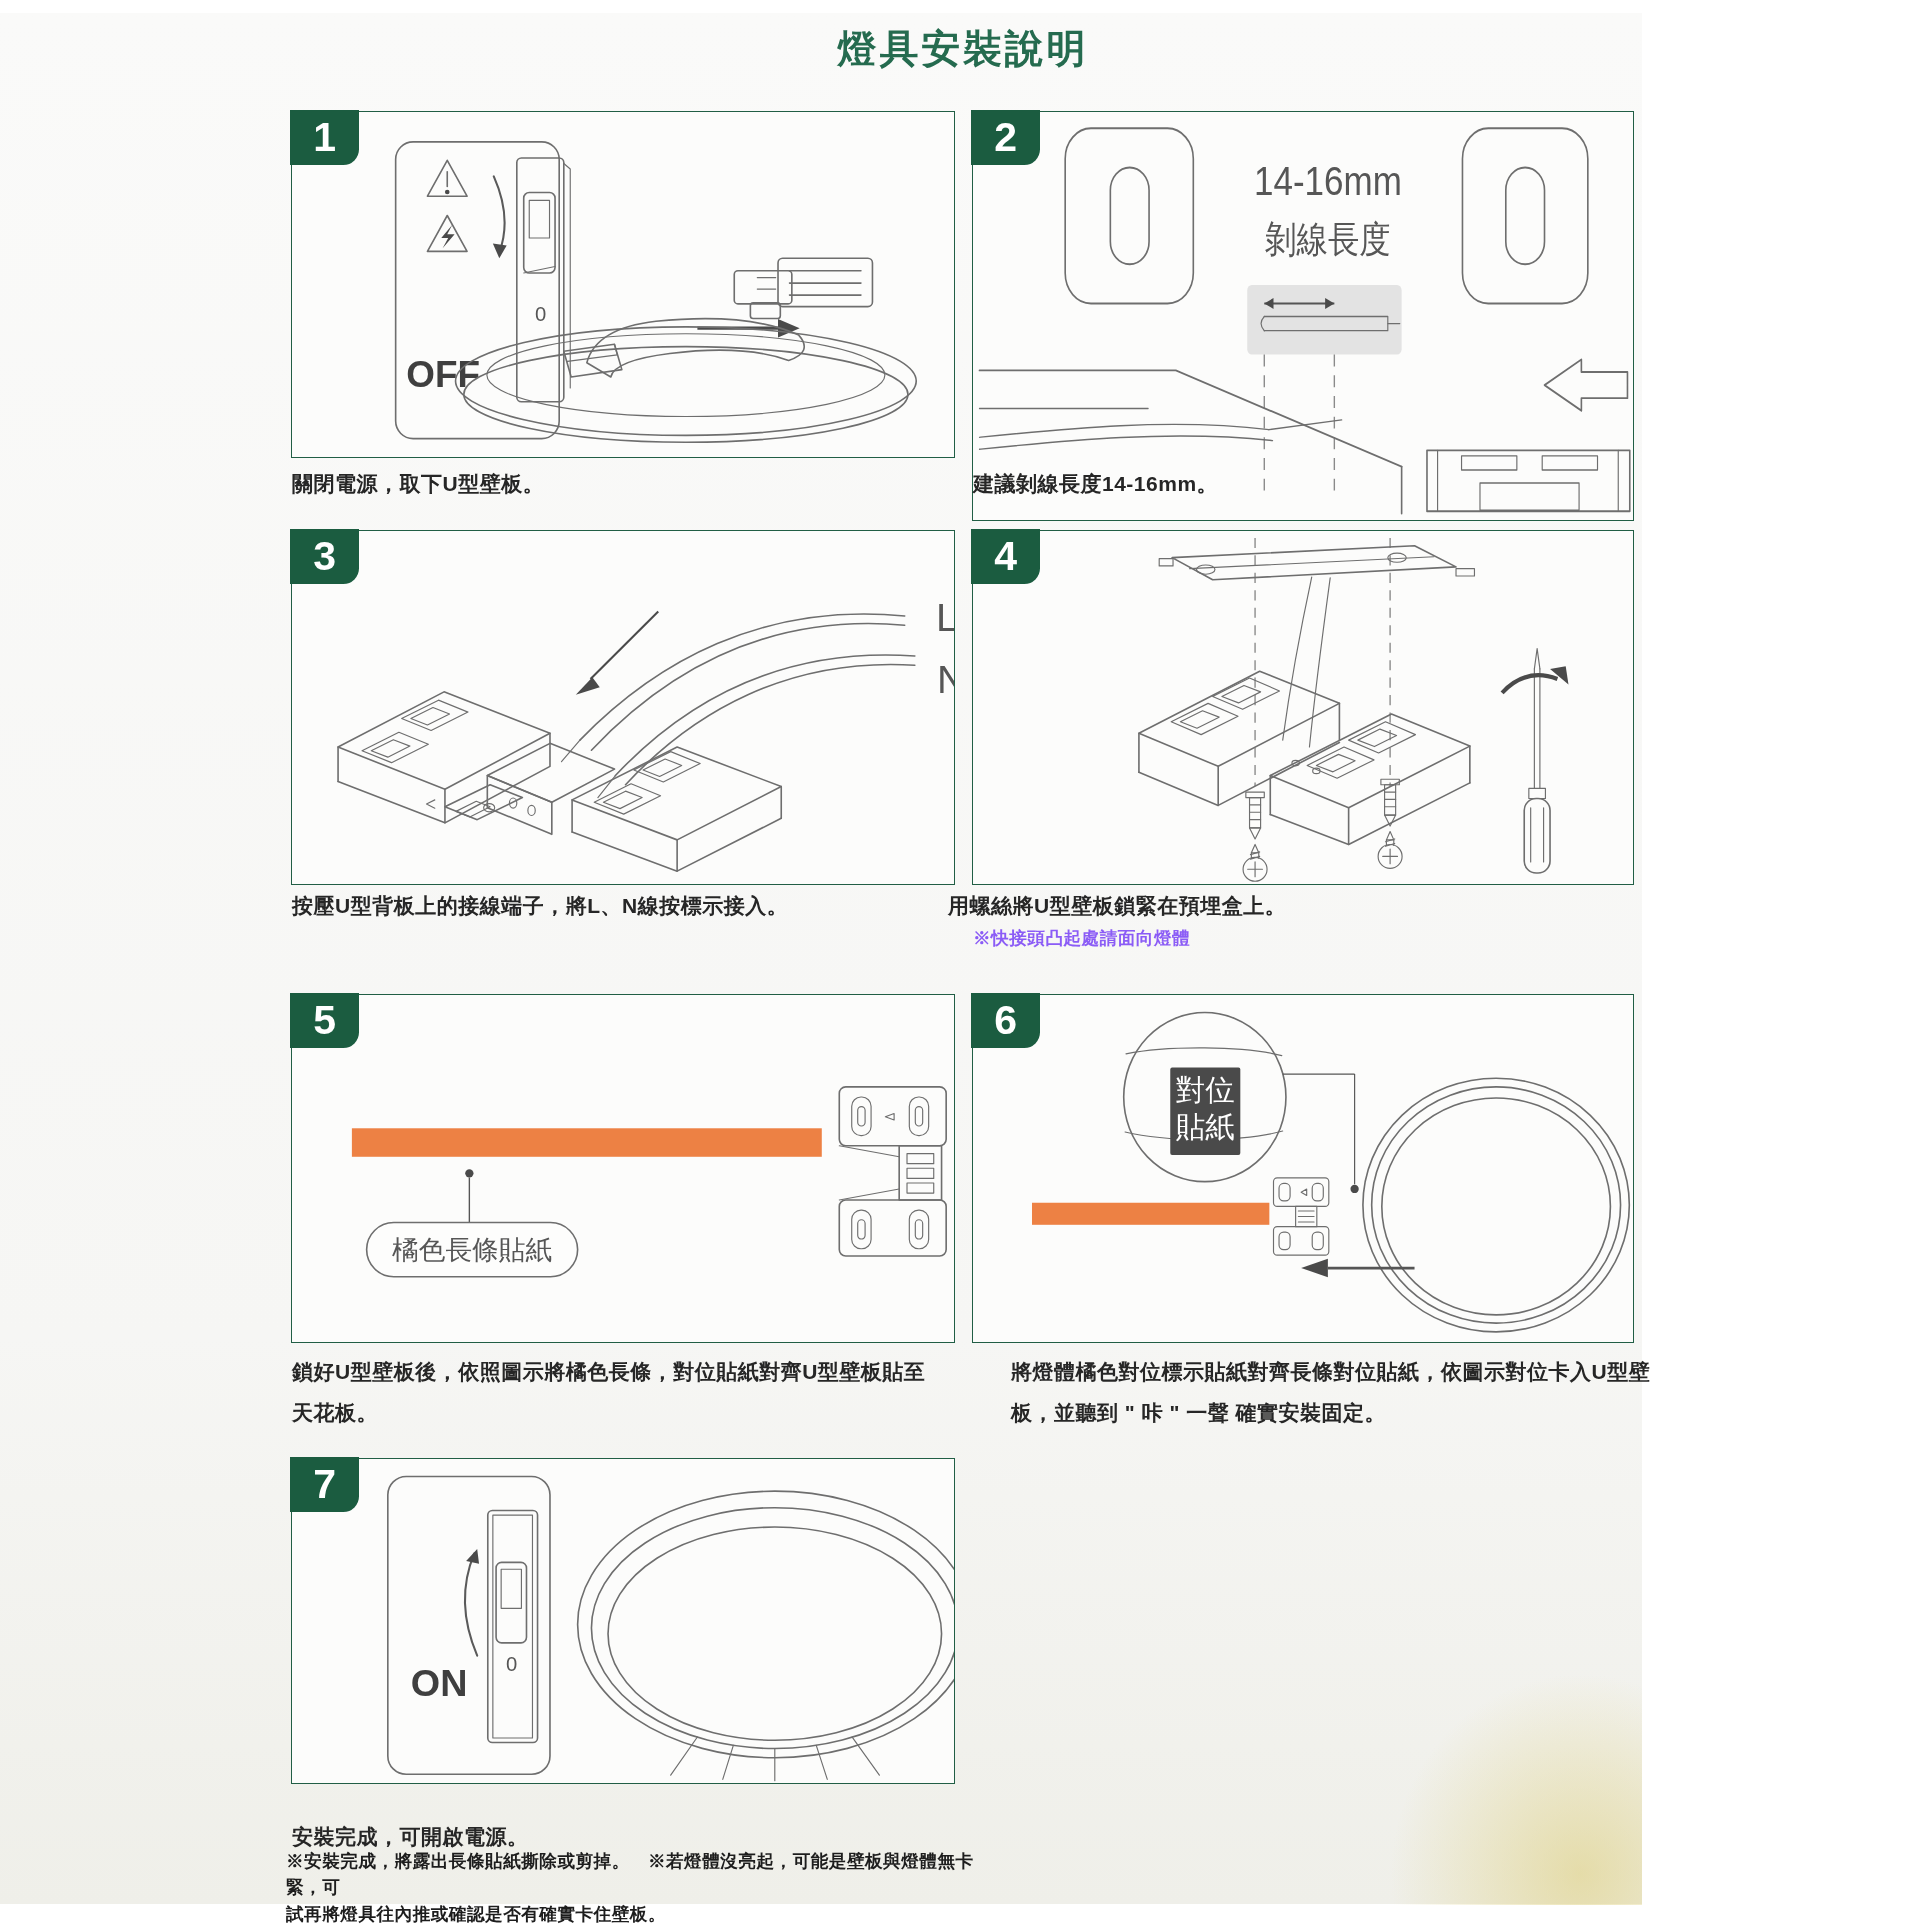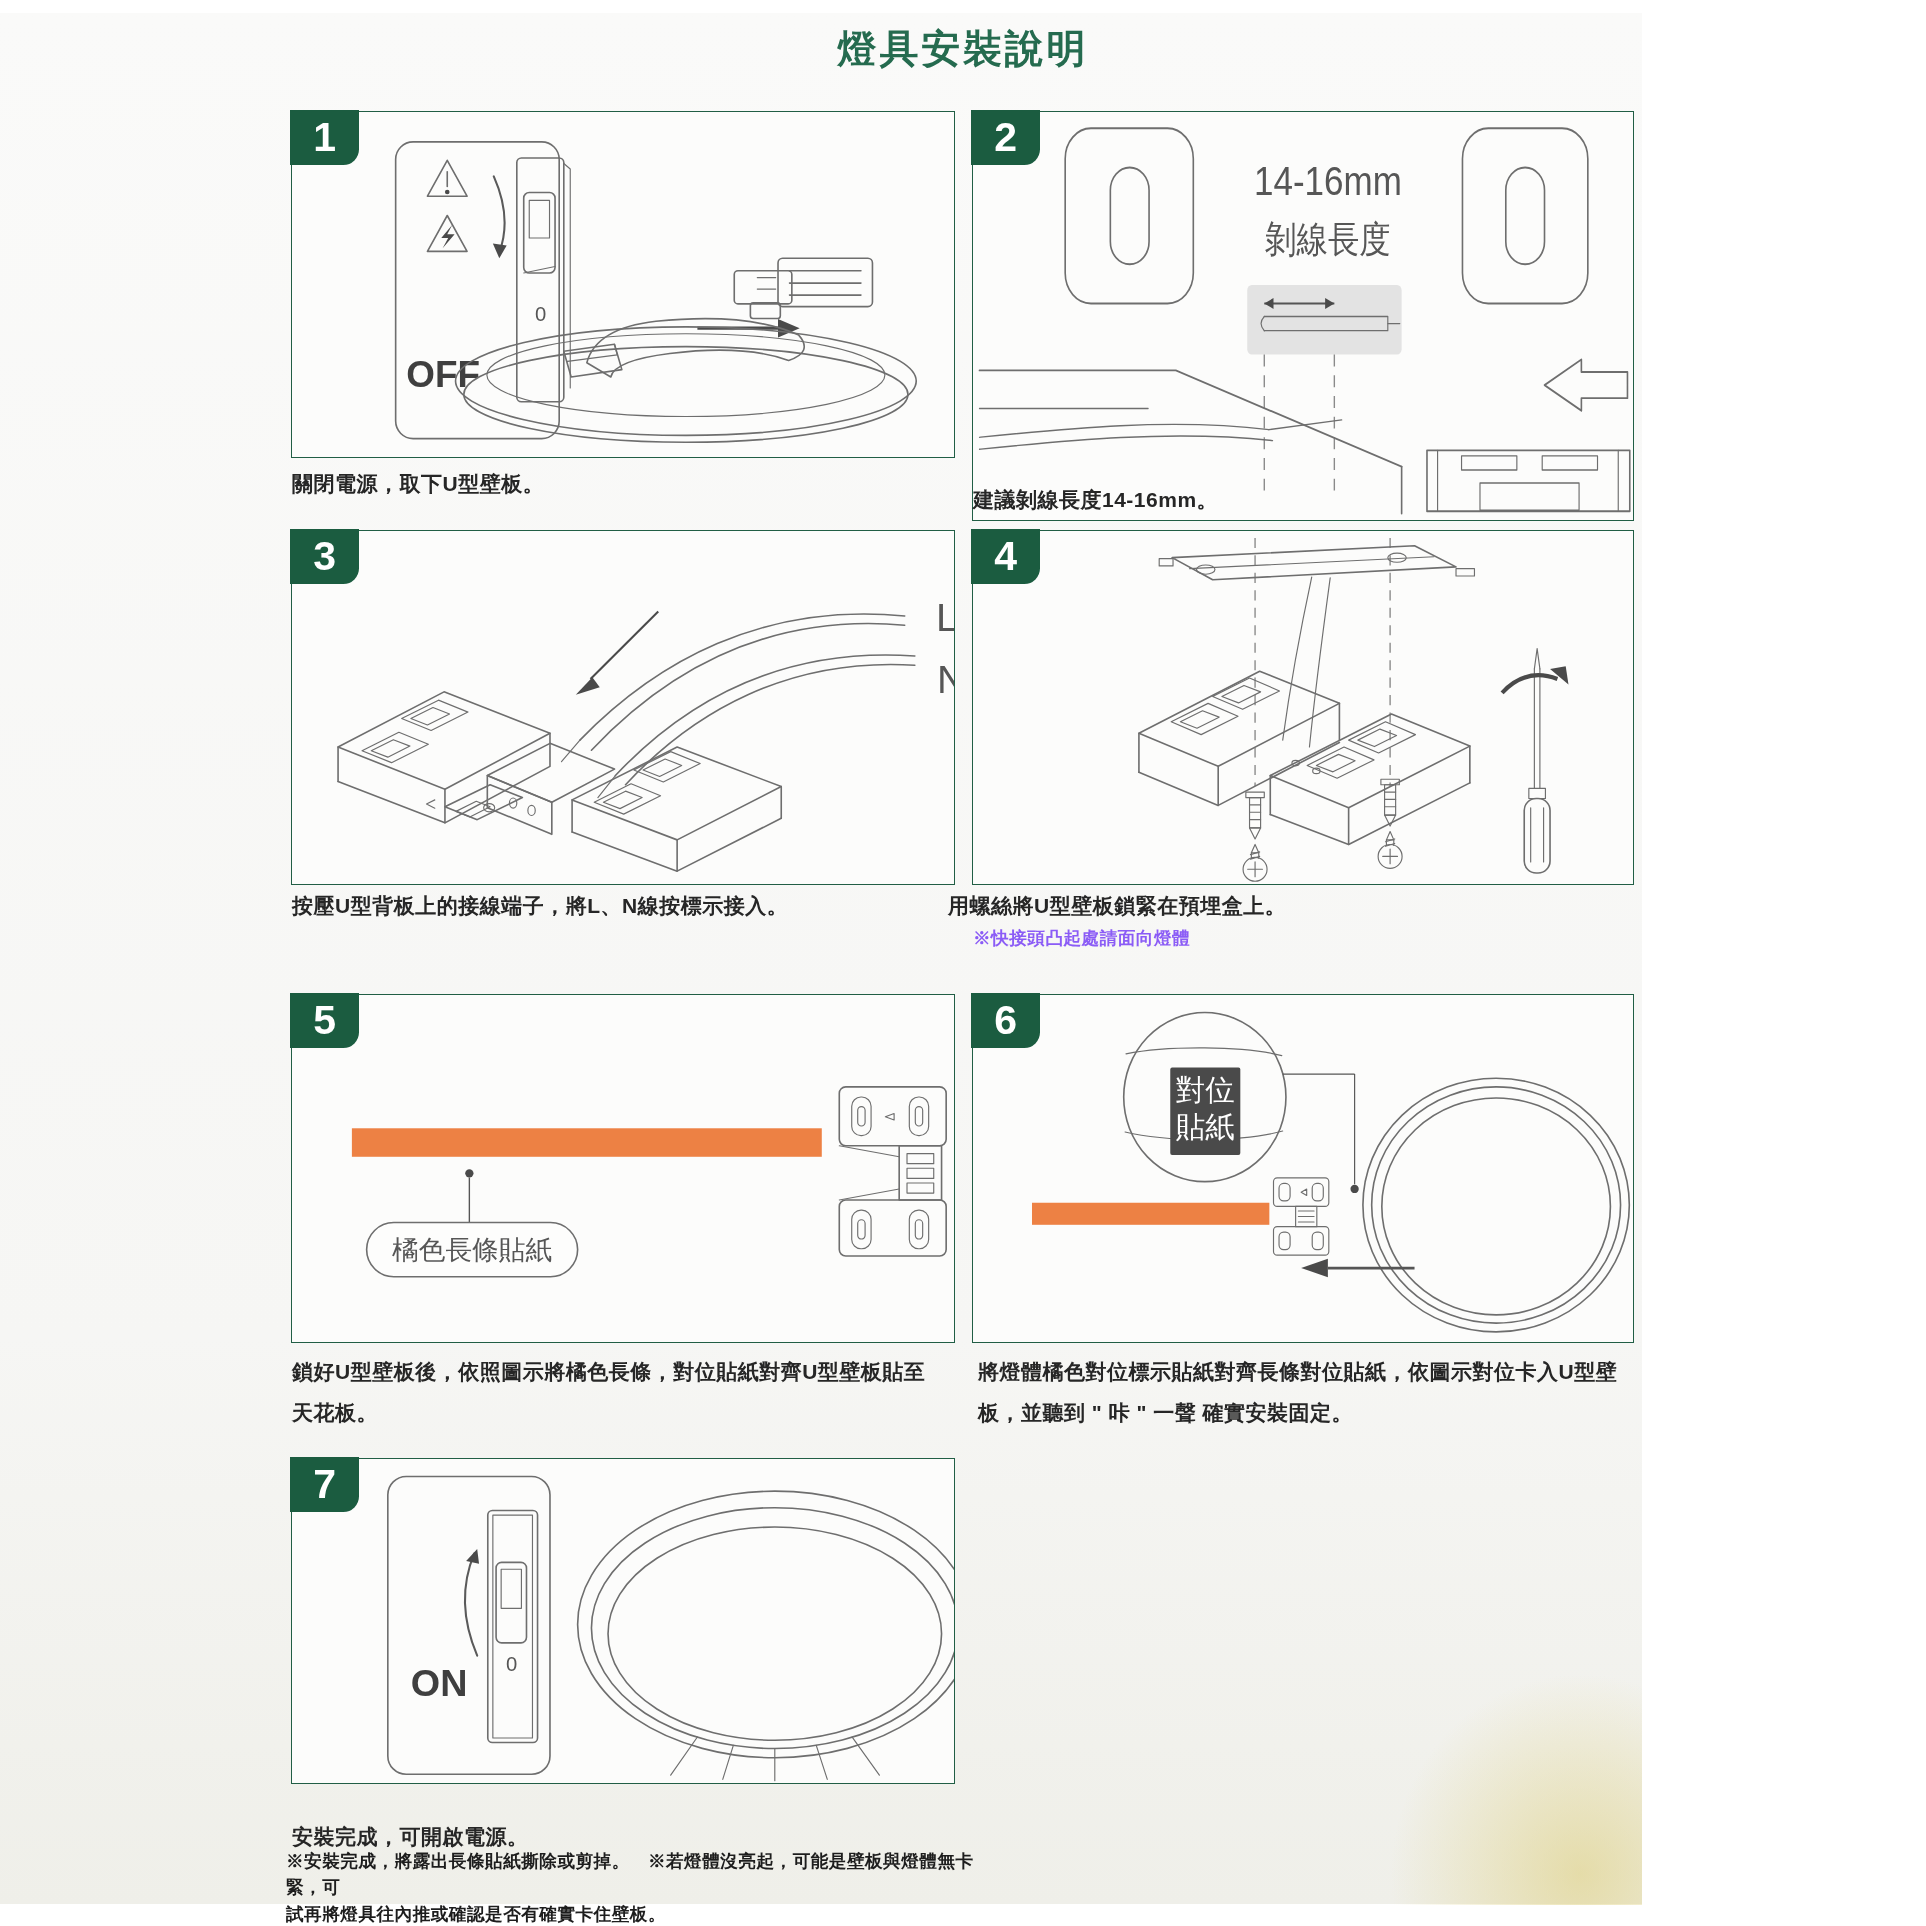--- a/index.html
+++ b/index.html
@@ -143,21 +143,21 @@
       <path class="s2" d="M1008,622 V734 M1400,622 V734"></path>
       <rect class="s2" x="1060" y="632" width="120" height="26"></rect>
       <rect class="s2" x="1235" y="632" width="120" height="26"></rect>
       <rect class="s2" x="1100" y="682" width="215" height="50"></rect>
     </g>
   </svg>
   <div class="badge">2</div>
 </div>
 
 <div class="caption" style="left:292px;top:464px;width:663px">關閉電源，取下U型壁板。</div>
-<div class="caption" style="left:973px;top:480px;width:661px">建議剝線長度14-16mm。</div>
+<div class="caption" style="left:973px;top:464px;width:661px">建議剝線長度14-16mm。</div>
 
 <div class="panel" style="left:291px;top:530px;width:664px;height:355px">
   <svg class="art" viewBox="0 0 1437 768" preserveAspectRatio="none">
     <g>
       <path class="s" d="M1330,185 C1020,155 790,285 625,455"></path>
       <path class="s" d="M1330,205 C1030,178 812,305 650,477"></path>
       <path class="s2" d="M625,455 L585,502"></path>
       <path class="s" d="M1352,272 C1062,252 852,372 702,532"></path>
       <path class="s" d="M1352,292 C1078,275 872,392 724,552"></path>
       <path class="s2" d="M702,532 L664,580"></path>
@@ -332,21 +332,21 @@
     <g>
       <path d="M958,594 H770" stroke="#555555" stroke-width="6"></path>
       <polygon class="darkfill" points="770,574 770,614 712,594"></polygon>
     </g>
   </svg>
   <div class="badge">6</div>
 </div>
 
 <div class="caption" style="left:292px;top:1352px;width:670px">鎖好U型壁板後，依照圖示將橘色長條，對位貼紙對齊U型壁板貼至
 天花板。</div>
-<div class="caption" style="left:978px;top:1352px;width:666px">將燈體橘色對位標示貼紙對齊長條對位貼紙，依圖示對位卡入U型壁
+<div class="caption" style="left:1011px;top:1352px;width:666px">將燈體橘色對位標示貼紙對齊長條對位貼紙，依圖示對位卡入U型壁
 板，並聽到 " 咔 " 一聲 確實安裝固定。</div>
 
 <div class="panel" style="left:291px;top:1458px;width:664px;height:326px">
   <svg class="art" viewBox="0 0 1437 705" preserveAspectRatio="none">
     <g>
       <rect class="s" x="208" y="38" width="352" height="648" rx="40"></rect>
       <rect class="s" x="425" y="112" width="108" height="505" rx="10"></rect>
       <rect class="s2" x="436" y="122" width="86" height="485"></rect>
       <rect class="s" x="443" y="225" width="66" height="175" rx="12" fill="#fdfdfc"></rect>
       <rect class="s2" x="454" y="240" width="44" height="85"></rect>

